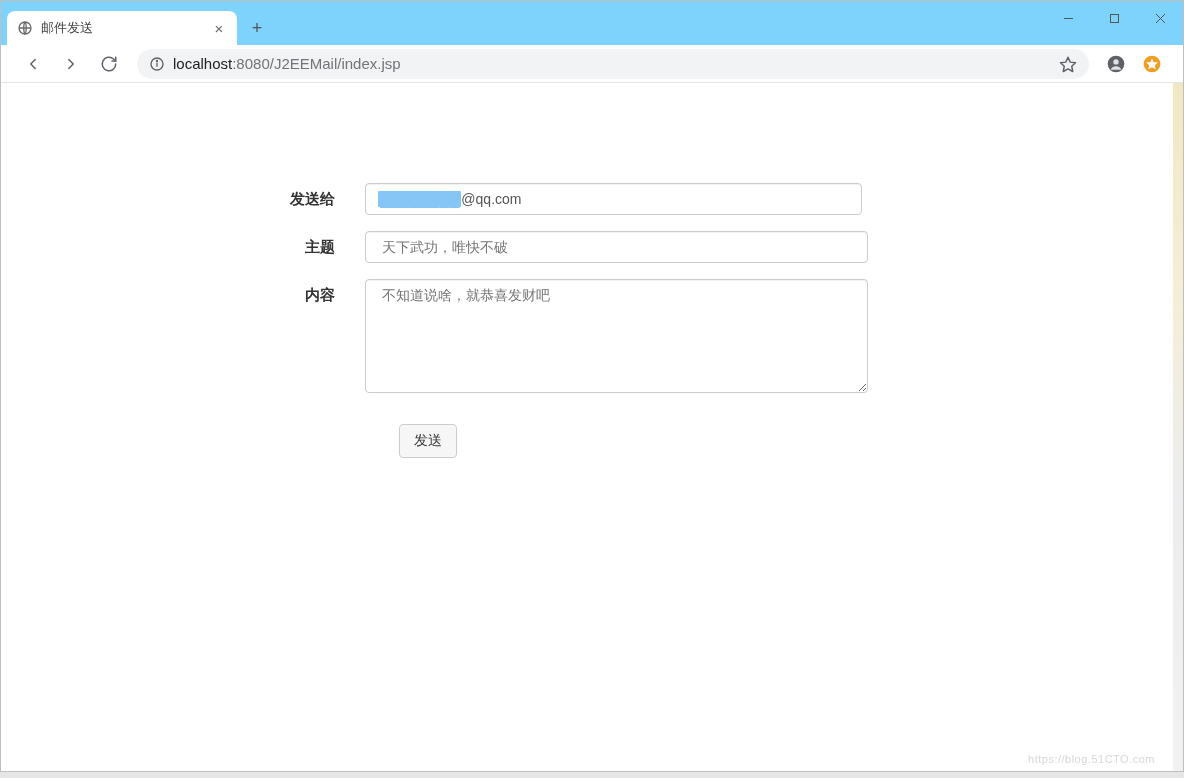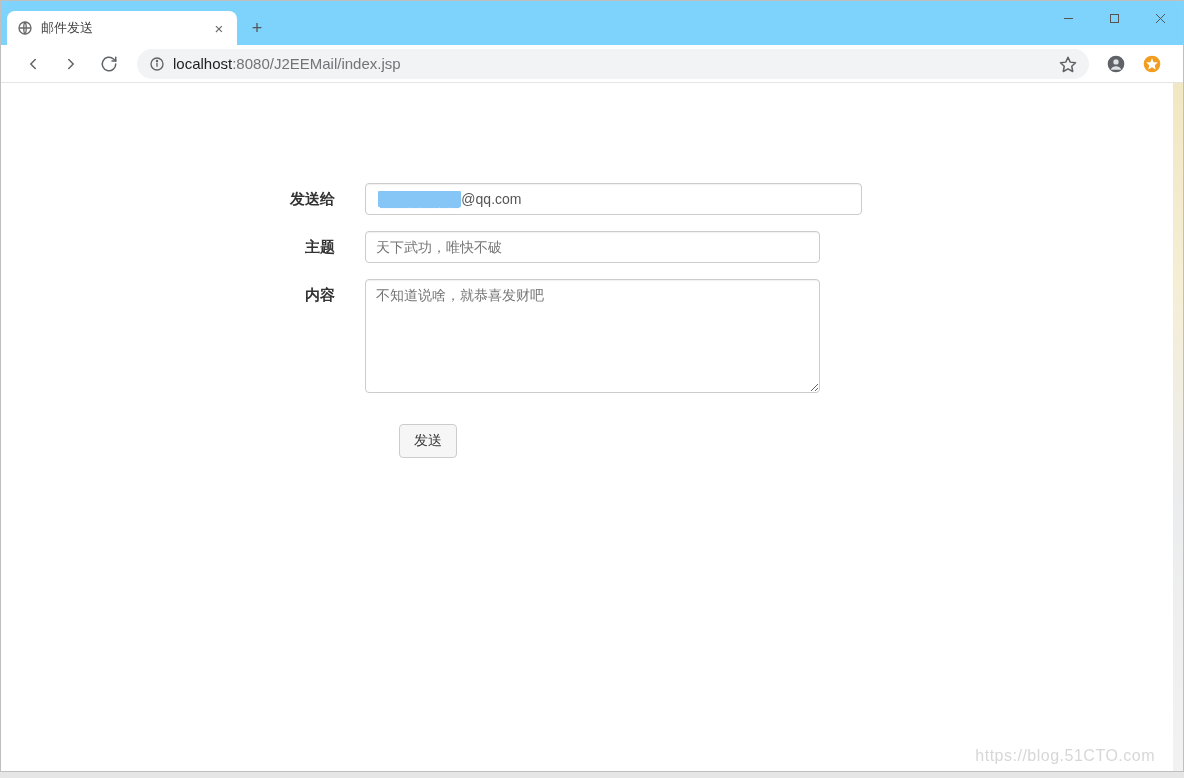--- a/index.html
+++ b/index.html
@@ -103,22 +103,22 @@
     .form-label {
       width: 364px;
       text-align: right;
       padding-right: 30px;
       font-weight: 700;
       color: #333;
       font-size: 15px;
       padding-top: 7px;
     }
     .form-control {
-      width: 455px;
-      padding: 7px 10px;
+      width: 503px;
+      padding: 7px 16px;
       border: 1px solid #ccc;
       border-radius: 4px;
       font-size: 14px;
       color: #555;
       font-family: inherit;
       box-shadow: inset 0 1px 1px rgba(0,0,0,.06);
       background: #fff;
     }
     .form-control.textarea { height: 114px; resize: both; }
     .highlight {
@@ -141,21 +141,21 @@
       background: #f6f6f6;
       border: 1px solid #ccc;
       border-radius: 4px;
       font-size: 14px;
       color: #333;
       cursor: pointer;
       font-family: inherit;
     }
     .watermark {
       position: absolute; right: 28px; bottom: 6px;
-      color: #d7d7d7; font-size: 16px; letter-spacing: .5px;
+      color: #d7d7d7; font-size: 11px; letter-spacing: .5px;
       pointer-events: none;
       text-align: center;
     }
     
     .bg-strip {
       position: absolute; right: 0; top: 82px; bottom: 0; width: 10px;
       background: linear-gradient(#e9d79a 0%, #efe3ba 30%, #dfe0e2 60%, #e9e9e9 100%);
       opacity: .6;
     }
   </style>

